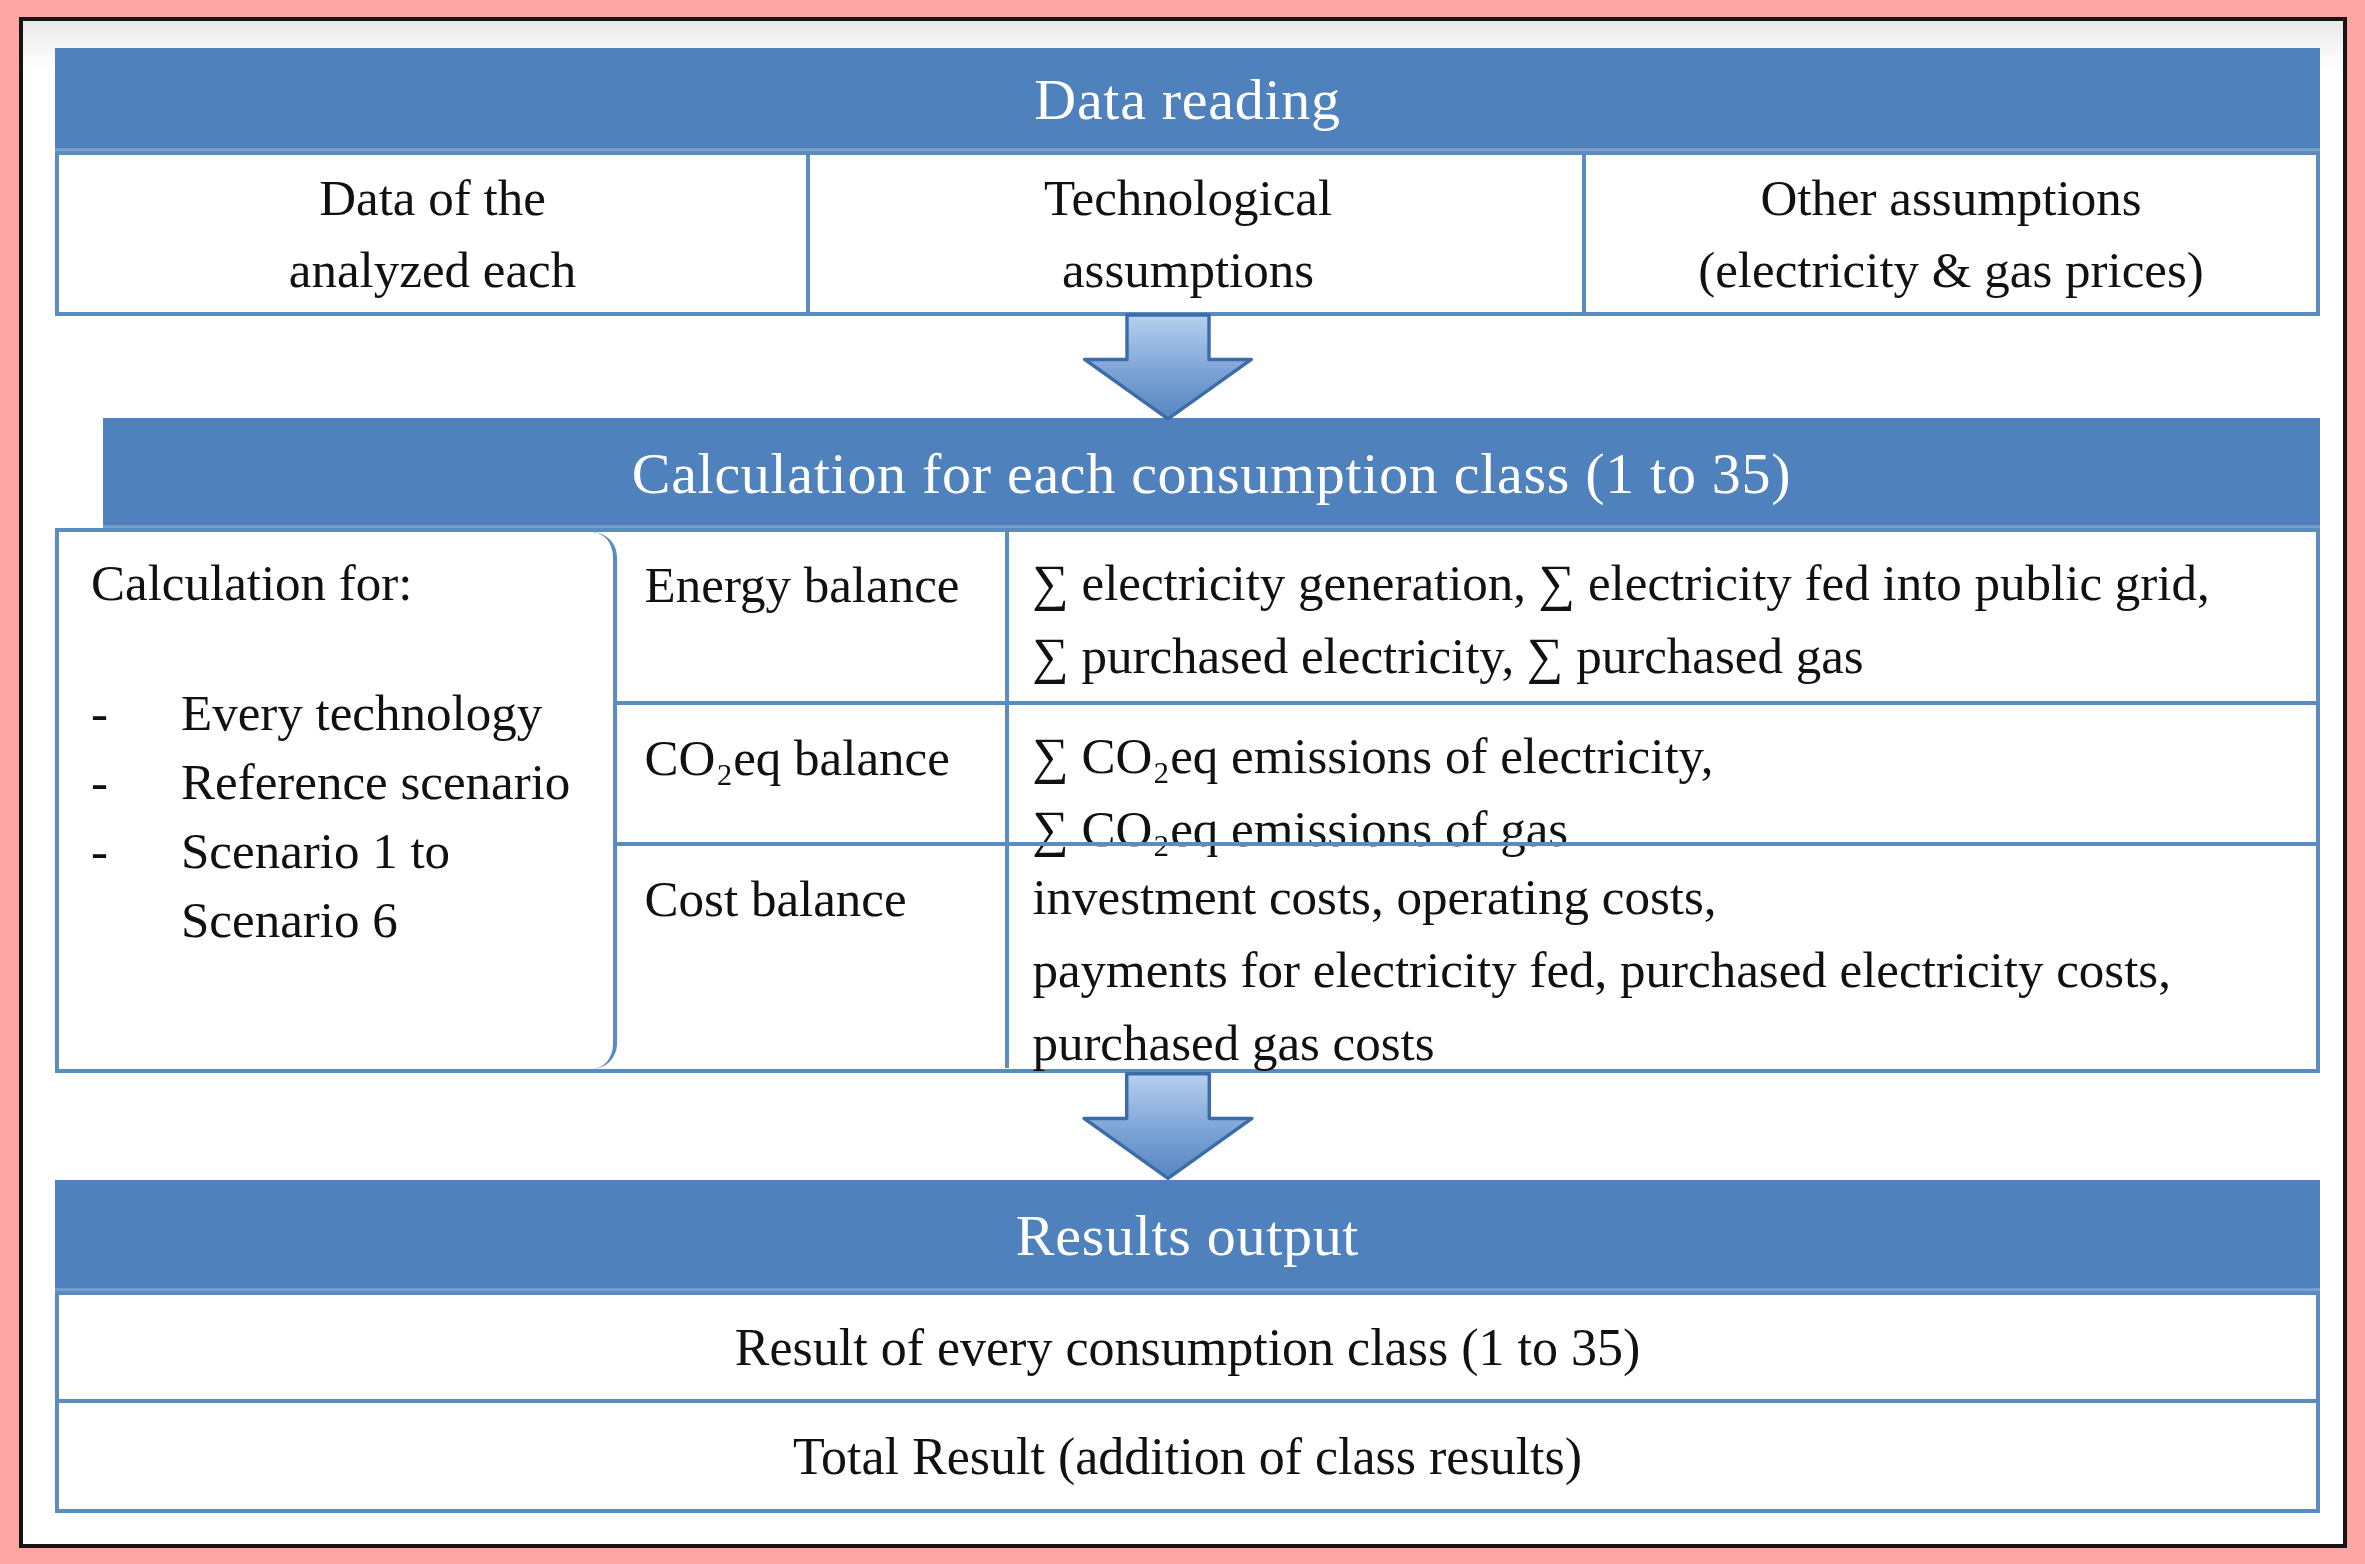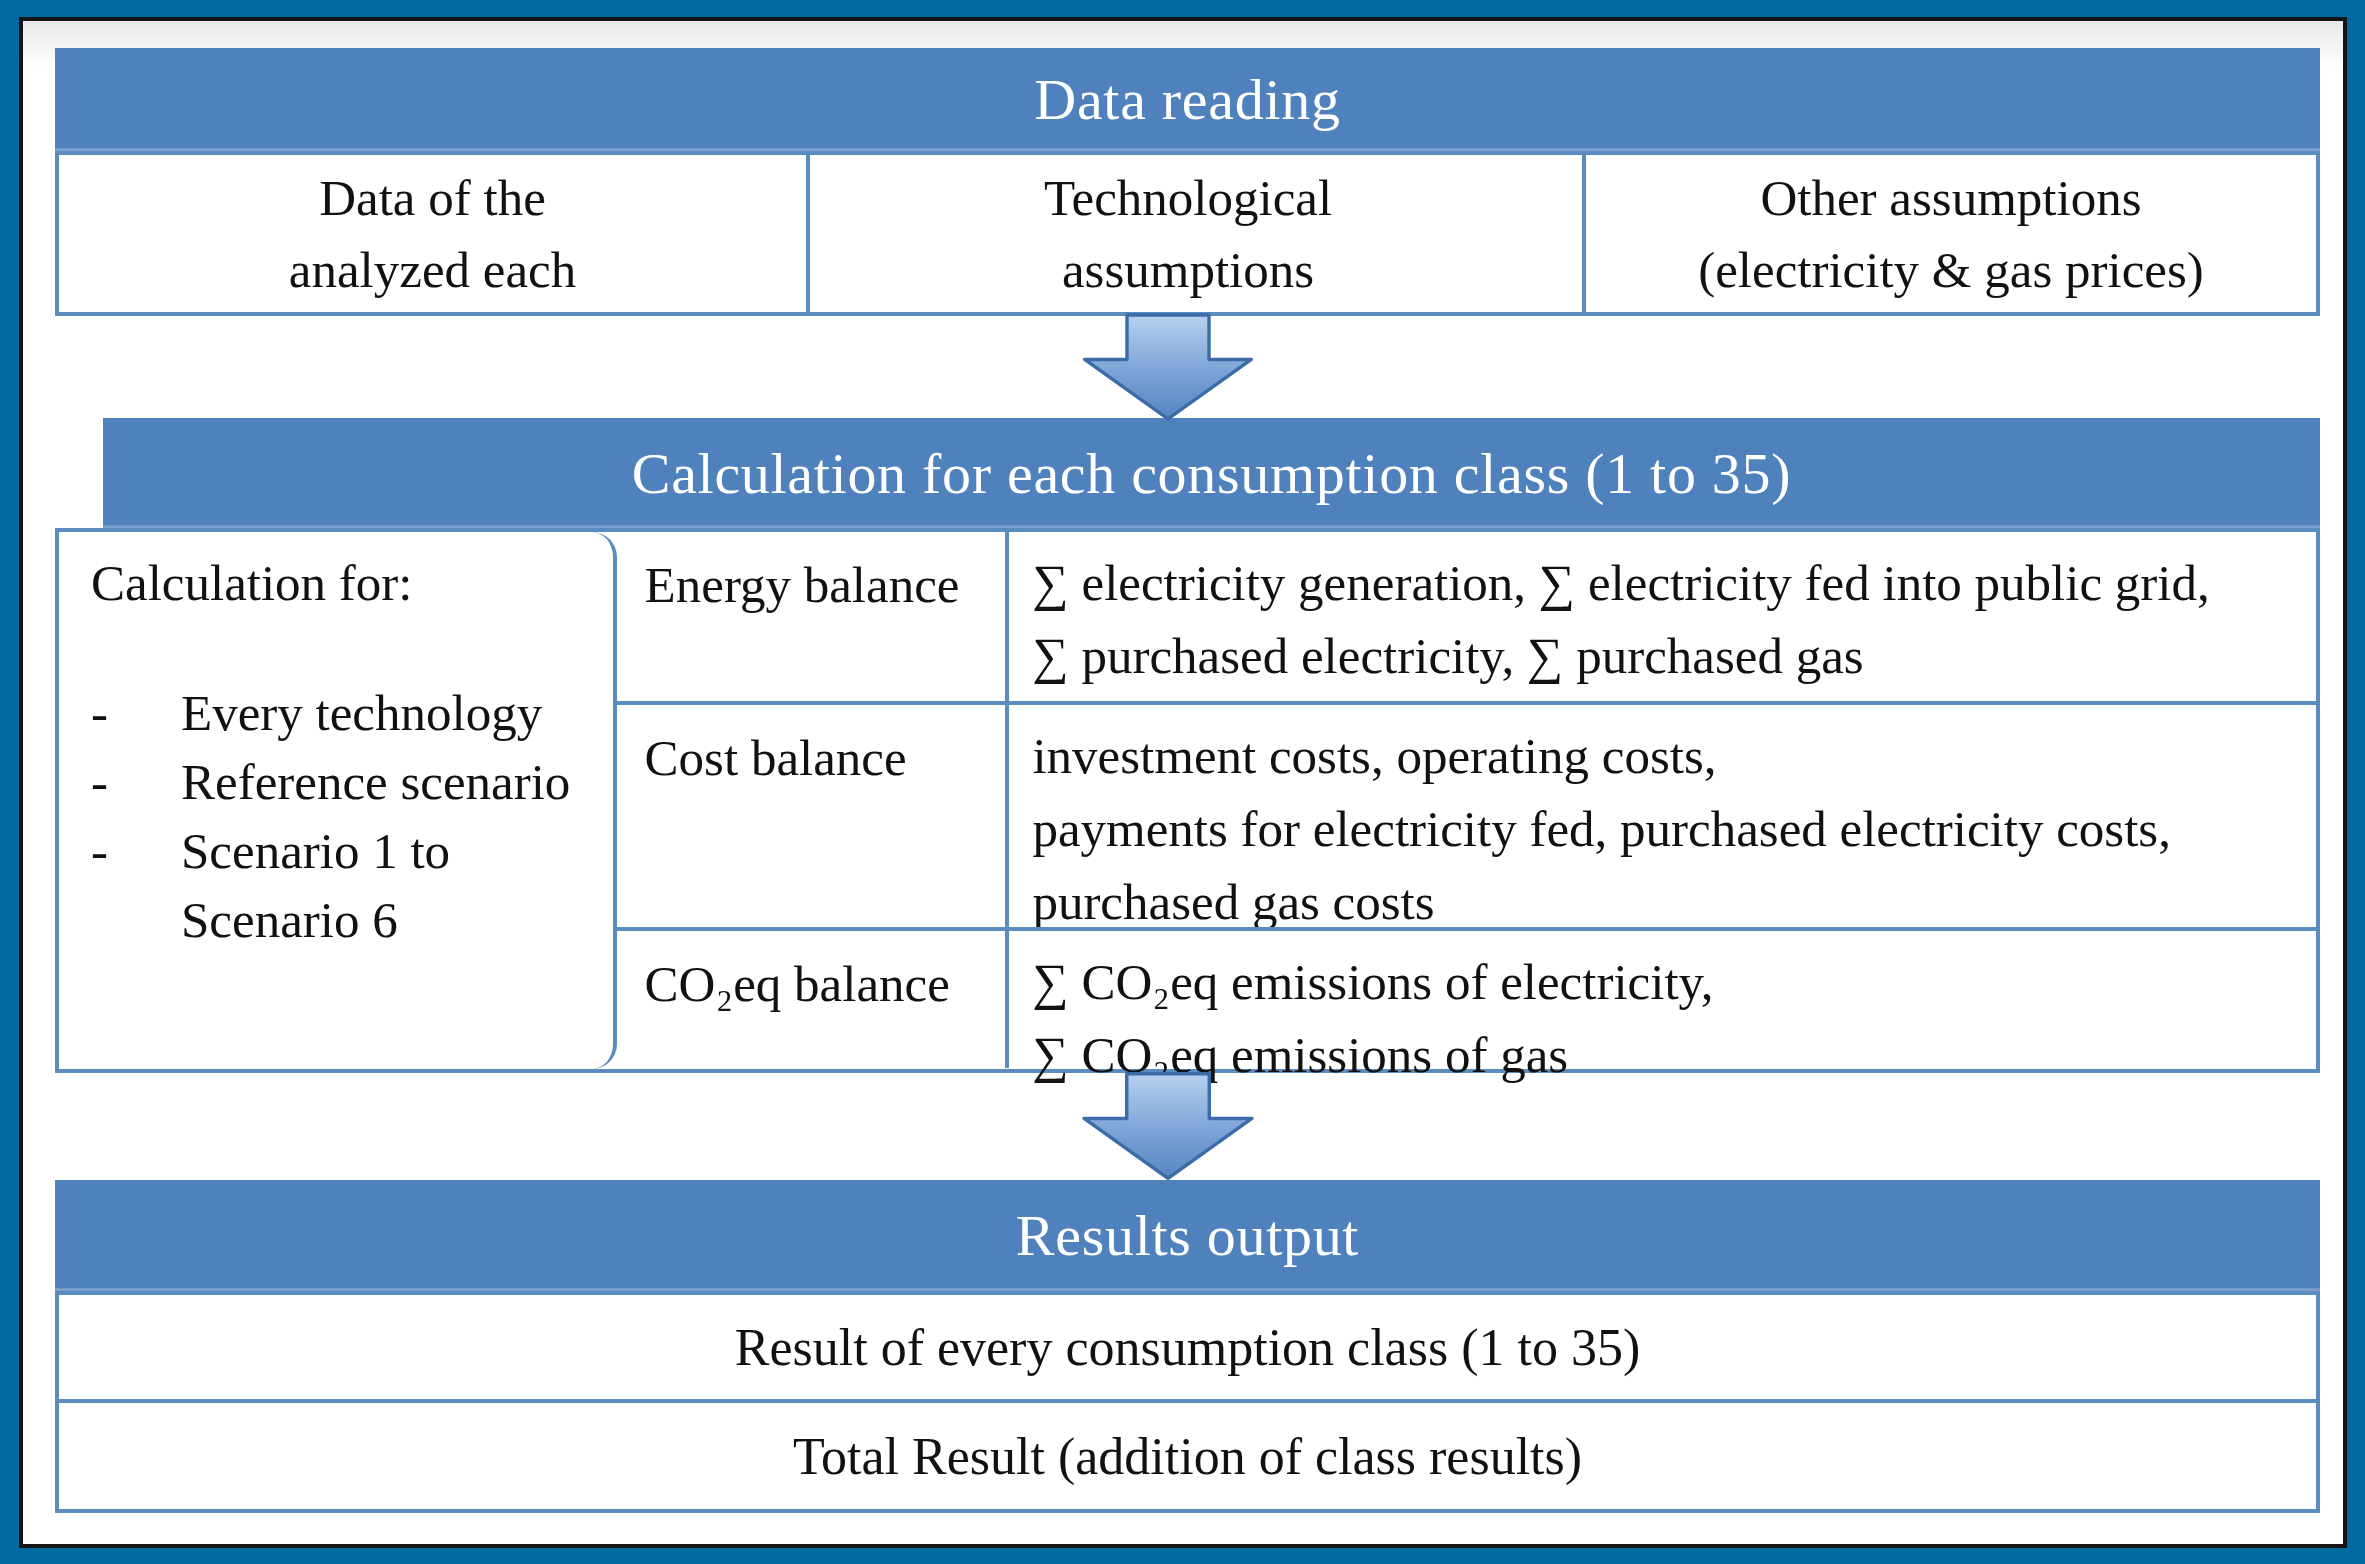--- a/index.html
+++ b/index.html
@@ -1,17 +1,17 @@
 <!DOCTYPE html>
 <html style="font-size:11px"><head>
 <meta charset="utf-8">
 <style>
   html,body{margin:0;padding:0;background:#ffffff;}
   .page{
-    position:relative;width:2366px;height:1564px;background:#0369a1;
+    position:relative;width:2366px;height:1564px;background:#fca5a5;
     font-family:"Liberation Serif","DejaVu Serif",serif;color:#111111;overflow:hidden;
   }
   .frame{
     position:absolute;left:19.3px;top:16.5px;width:2328px;height:1531px;
     border:4.8px solid #151515;box-sizing:border-box;z-index:0;
     background:linear-gradient(180deg,#e9e9e9 0px,#ffffff 48px);
   }
   .tbl{position:absolute;left:55px;width:2265px;box-sizing:border-box;z-index:2;}
   .hdr{
     background:#4f81bd;color:#ffffff;display:flex;align-items:center;justify-content:center;
@@ -125,30 +125,30 @@
 Scenario 6</span>
           </div>
         </div>
       </div>
       <div class="rows">
         <div class="row row-energy">
           <div class="label">Energy balance</div>
           <div class="detail">∑ electricity generation, ∑ electricity fed into public grid,
 ∑ purchased electricity, ∑ purchased gas</div>
         </div>
+        <div class="row row-co2">
+          <div class="label">CO₂eq balance</div>
+          <div class="detail">∑ CO₂eq emissions of electricity,
+∑ CO₂eq emissions of gas</div>
+        </div>
         <div class="row row-cost">
           <div class="label">Cost balance</div>
           <div class="detail">investment costs, operating costs,
 payments for electricity fed, purchased electricity costs,
 purchased gas costs</div>
-        </div>
-        <div class="row row-co2">
-          <div class="label">CO₂eq balance</div>
-          <div class="detail">∑ CO₂eq emissions of electricity,
-∑ CO₂eq emissions of gas</div>
         </div>
       </div>
     </div>
   </section>
 
   <svg class="arrow a2" viewBox="0 0 250 158" aria-hidden="true">
     <defs>
       <linearGradient id="agrad2" x1="0" y1="0" x2="0" y2="1">
         <stop offset="0" stop-color="#b6d0ef"></stop>
         <stop offset="0.55" stop-color="#7ca3d6"></stop>

